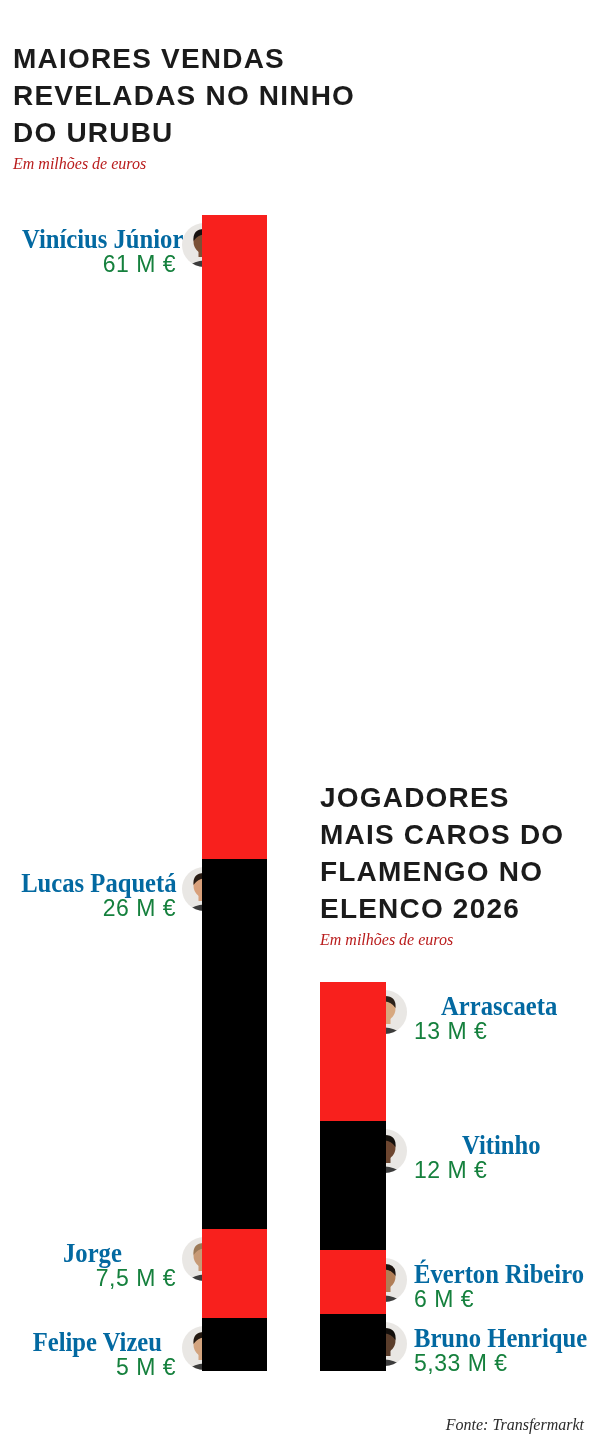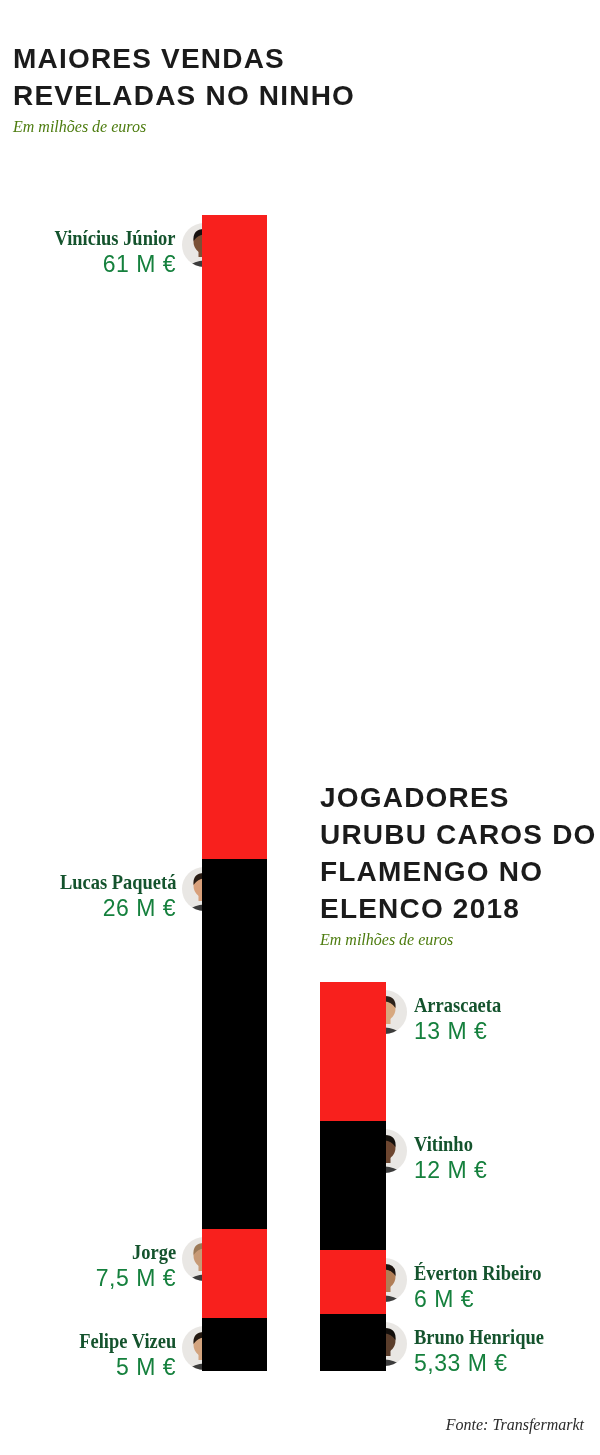--- a/index.html
+++ b/index.html
@@ -10,34 +10,34 @@
   }
   
   .chart-title { position:absolute; }
   .title-line {
     font-family:"Liberation Sans", sans-serif;
     font-weight:700; font-size:28px; line-height:37px;
     letter-spacing:1.2px; color:#1b1b1b; white-space:nowrap;
   }
   .subtitle {
     font-family:"Liberation Serif", serif; font-style:italic;
-    font-size:16px; line-height:20px; color:#4d7c0f; margin-top:3px;
+    font-size:16px; line-height:20px; color:#b91c1c; margin-top:3px;
   }
   #left-title  { left:13px;  top:40px;  }
   #right-title { left:320px; top:779px; }
   
   .seg { position:absolute; }
   
   .row { position:absolute; left:0; width:600px; height:56px; }
   .labels { position:absolute; top:0; }
   .row.left  .labels { left:0;     width:176px; text-align:right; }
   .row.right .labels { left:414px; width:186px; text-align:left;  }
   .pname {
     font-family:"Liberation Serif", serif; font-weight:700;
-    font-size:21px; line-height:29px; color:#14532d; white-space:nowrap;
+    font-size:28px; line-height:29px; color:#0369a1; white-space:nowrap;text-align:center;
   }
   .pname-inner { display:inline-block; transform:scaleX(.88); }
   .row.left  .pname-inner { transform-origin:100% 50%; }
   .row.right .pname-inner { transform-origin:0 50%; }
   .pvalue {
     font-family:"Liberation Sans", sans-serif; font-weight:400;
     font-size:23px; line-height:22px; color:#15803d; letter-spacing:.5px;
     white-space:nowrap;
   }
   .avatar { position:absolute; top:-1px; width:44px; height:44px; }
@@ -55,28 +55,29 @@
   }
 </style>
 </head>
 <body>
 
 <div id="canvas">
 
   <div class="chart-title" id="left-title">
     <div class="title-line">MAIORES VENDAS</div>
     <div class="title-line">REVELADAS NO NINHO</div>
+    <div class="title-line">DO URUBU</div>
     <div class="subtitle">Em milhões de euros</div>
   </div>
 
   <div class="chart-title" id="right-title">
     <div class="title-line">JOGADORES</div>
-    <div class="title-line">URUBU CAROS DO</div>
+    <div class="title-line">MAIS CAROS DO</div>
     <div class="title-line">FLAMENGO NO</div>
-    <div class="title-line">ELENCO 2018</div>
+    <div class="title-line">ELENCO 2026</div>
     <div class="subtitle">Em milhões de euros</div>
   </div>
 
   <div class="row left" id="r0-0" style="top: 224px;">
     <div class="labels">
       <div class="pname"><span class="pname-inner">Vinícius Júnior</span></div>
       <div class="pvalue">61 M €</div>
     </div>
     <span class="avatar" style="left: 182px;"><svg width="44" height="44" viewBox="0 0 44 44">
           <defs>

